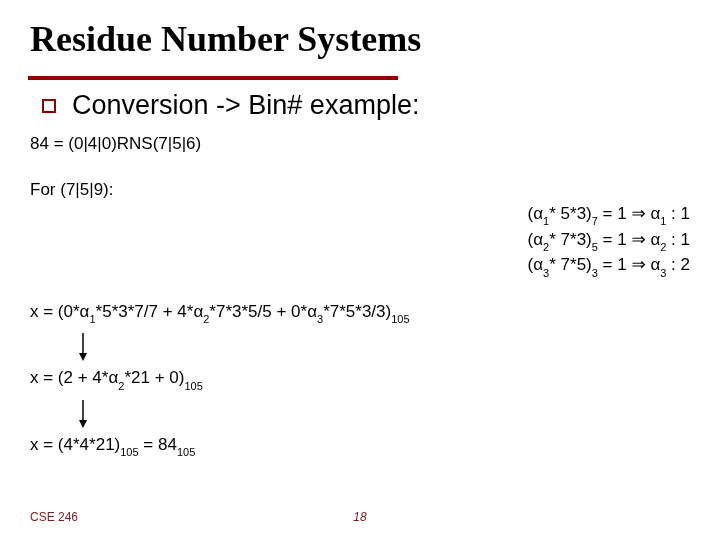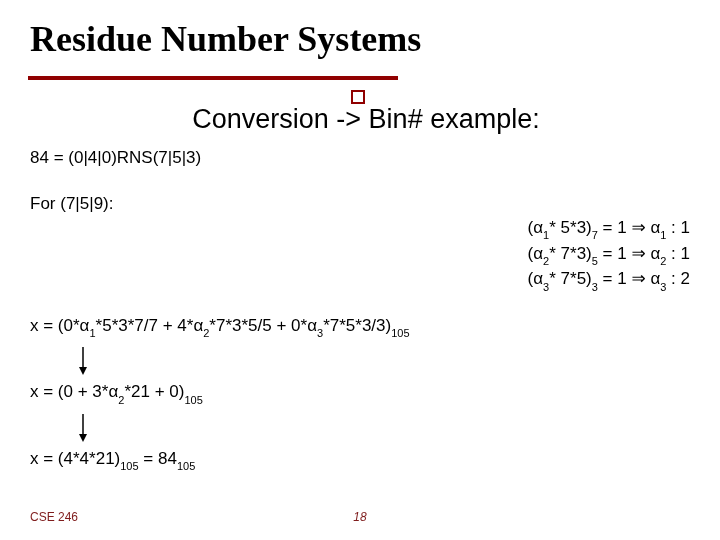--- a/index.html
+++ b/index.html
@@ -26,21 +26,20 @@
     width: 370px;
     background: #900000;
     margin-bottom: 10px;
     margin-left: -2px;
   }
   .bullet-row {
     display: flex;
     align-items: center;
     margin-bottom: 12px;
     margin-left: 12px;
-    flex-direction: column;
   }
   .bullet-box {
     width: 14px;
     height: 14px;
     border: 2px solid #900000;
     margin-right: 16px;
     flex-shrink: 0;
   }
   .bullet-text {
     font-size: 27px;
@@ -94,21 +93,21 @@
 
 <div class="slide">
   <div class="title">Residue Number Systems</div>
   <div class="rule"></div>
 
   <div class="bullet-row">
     <div class="bullet-box"></div>
     <div class="bullet-text">Conversion -&gt; Bin# example:</div>
   </div>
 
-  <div class="body-line">84 = (0|4|0)RNS(7|5|3)</div>
+  <div class="body-line">84 = (0|4|0)RNS(7|5|6)</div>
 
   <div class="for-block">
     <div>For (7|5|9):</div>
     <div class="for-indent">
       <span>(α</span><span class="sub">1</span><span>* 5*3)</span><span class="sub">7</span><span> = 1 ⇒ α</span><span class="sub">1</span><span> : 1</span>
     </div>
     <div class="for-indent">
       <span>(α</span><span class="sub">2</span><span>* 7*3)</span><span class="sub">5</span><span> = 1 ⇒ α</span><span class="sub">2</span><span> : 1</span>
     </div>
     <div class="for-indent">
@@ -121,21 +120,21 @@
   </div>
 
   <div class="arrow-down">
     <svg width="10" height="28" viewBox="0 0 10 28">
       <line x1="5" y1="0" x2="5" y2="22" stroke="#000" stroke-width="1.5"></line>
       <polygon points="5,28 1,20 9,20" fill="#000"></polygon>
     </svg>
   </div>
 
   <div class="eq-line">
-    <span>x = (0 + 3*α</span><span class="sub">2</span><span>*21 + 0)</span><span class="sub">105</span>
+    <span>x = (2 + 4*α</span><span class="sub">2</span><span>*21 + 0)</span><span class="sub">105</span>
   </div>
 
   <div class="arrow-down">
     <svg width="10" height="28" viewBox="0 0 10 28">
       <line x1="5" y1="0" x2="5" y2="22" stroke="#000" stroke-width="1.5"></line>
       <polygon points="5,28 1,20 9,20" fill="#000"></polygon>
     </svg>
   </div>
 
   <div class="eq-line">

